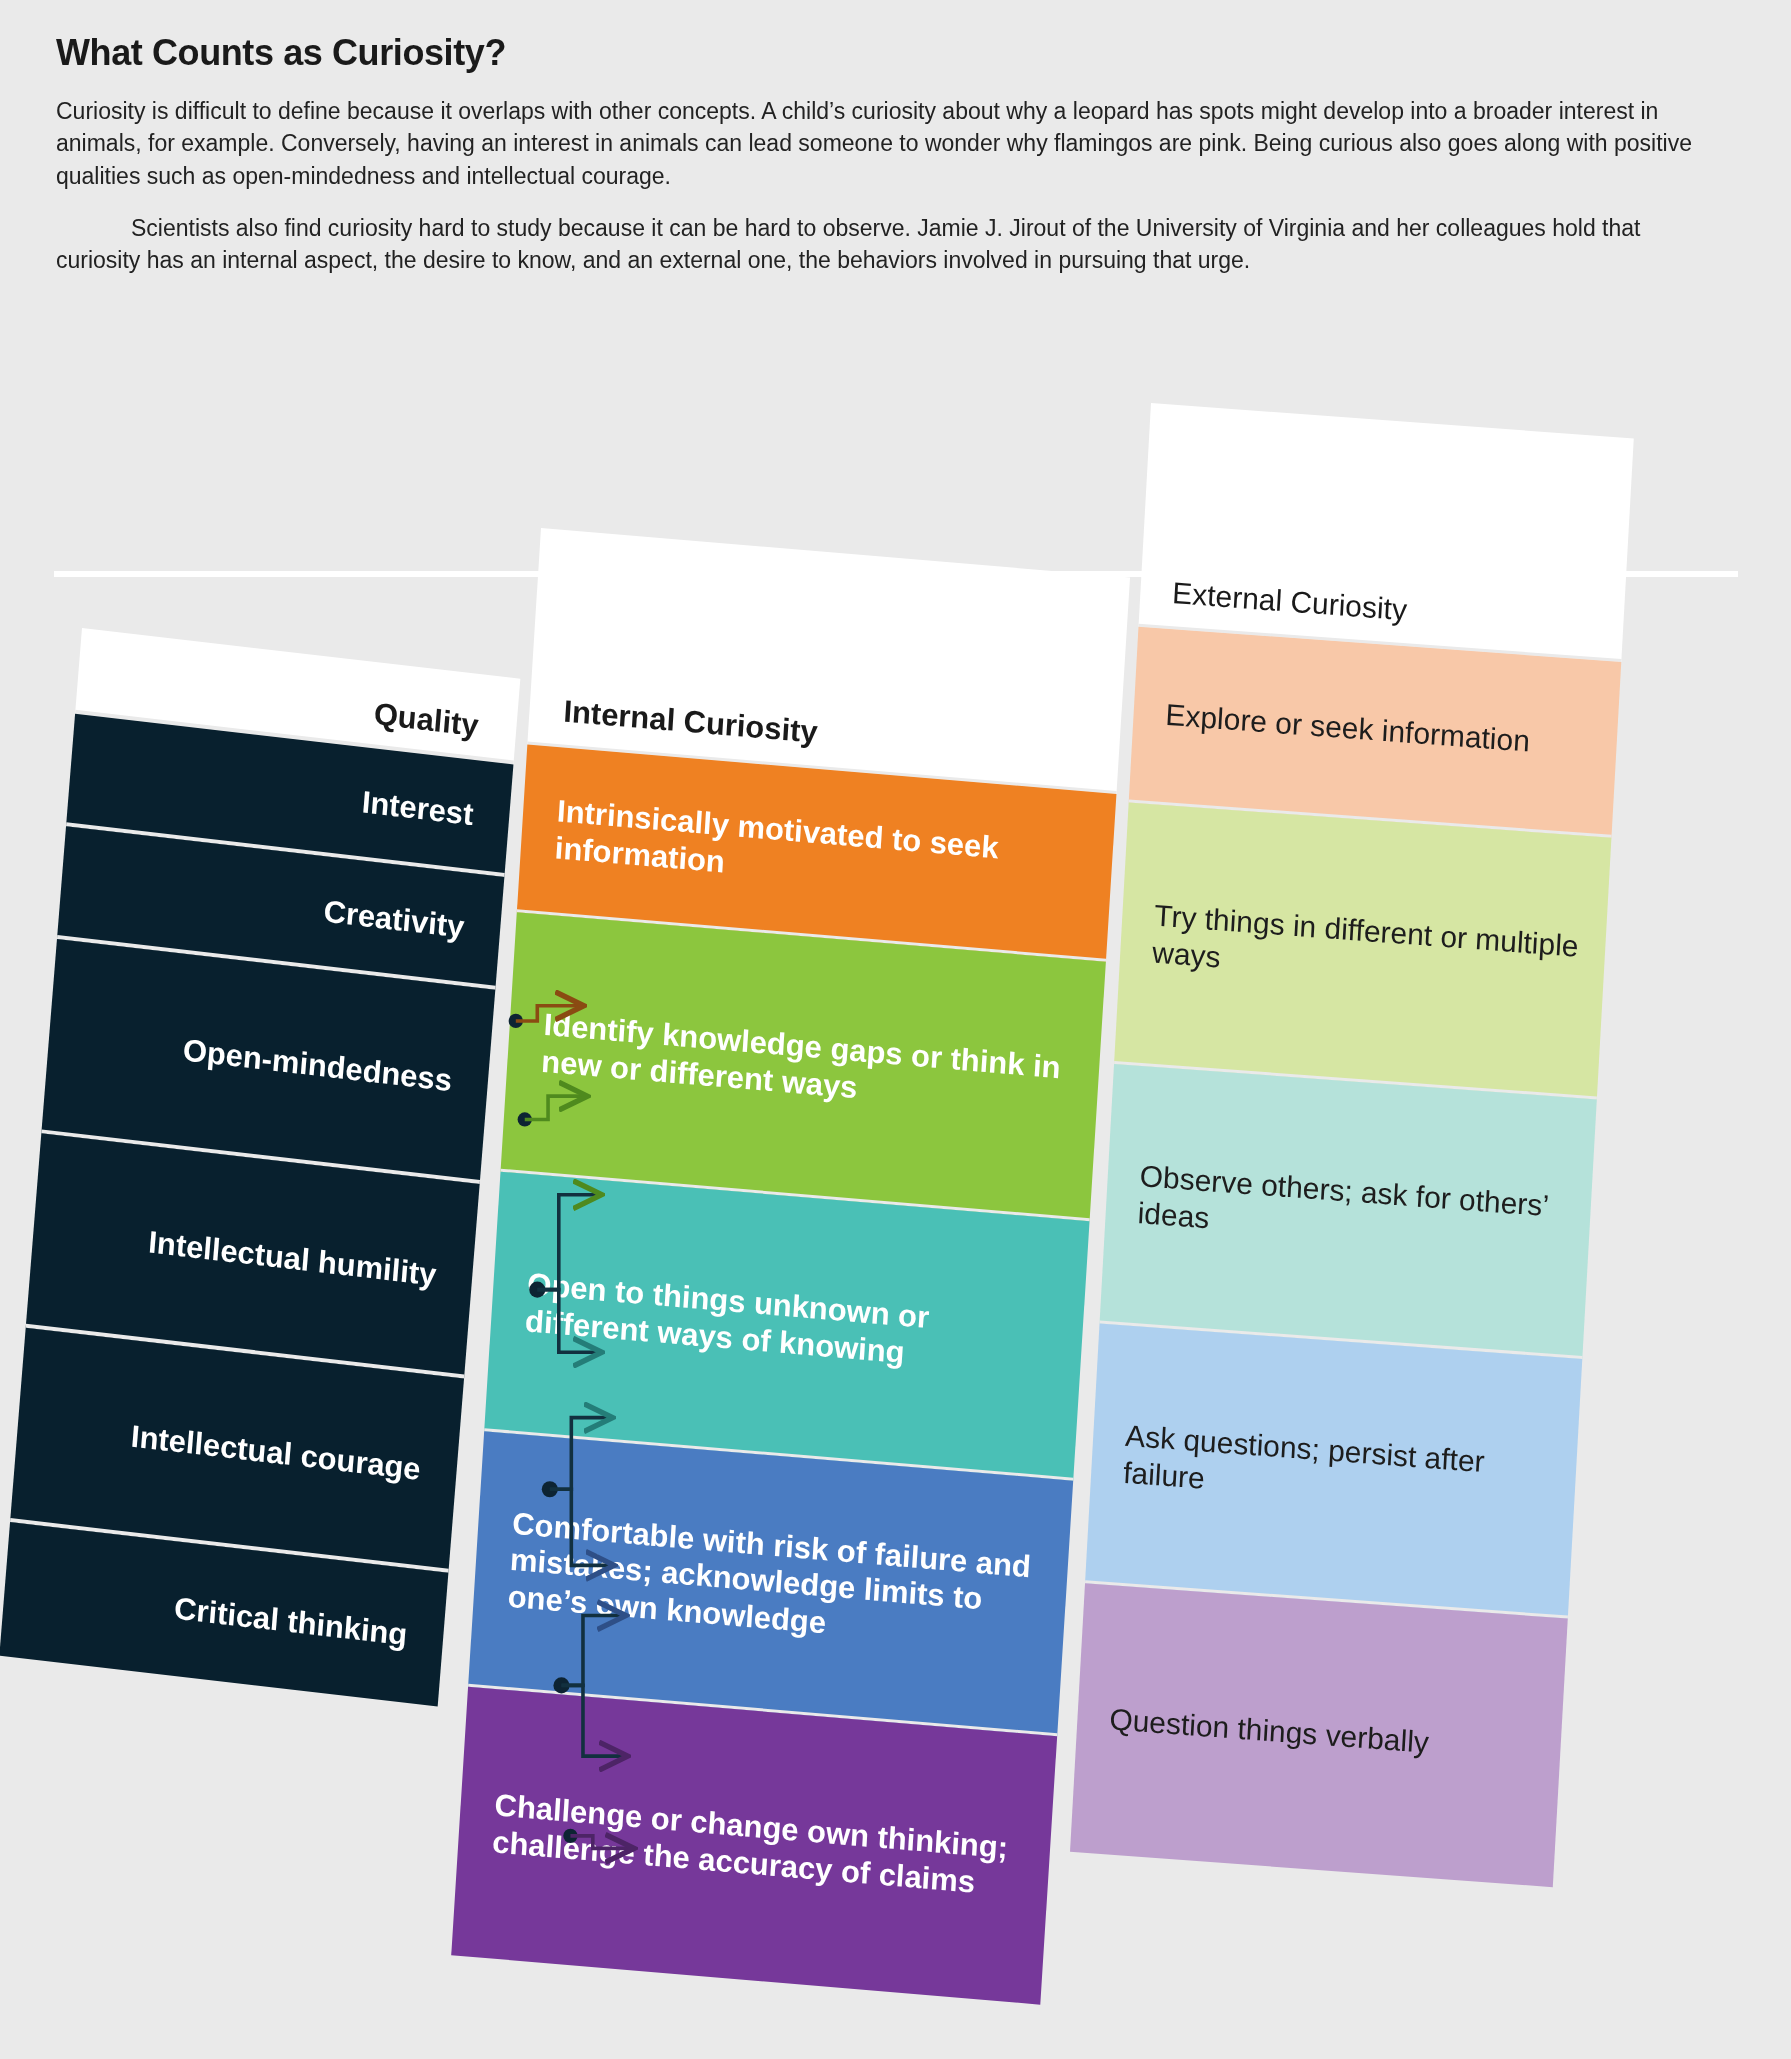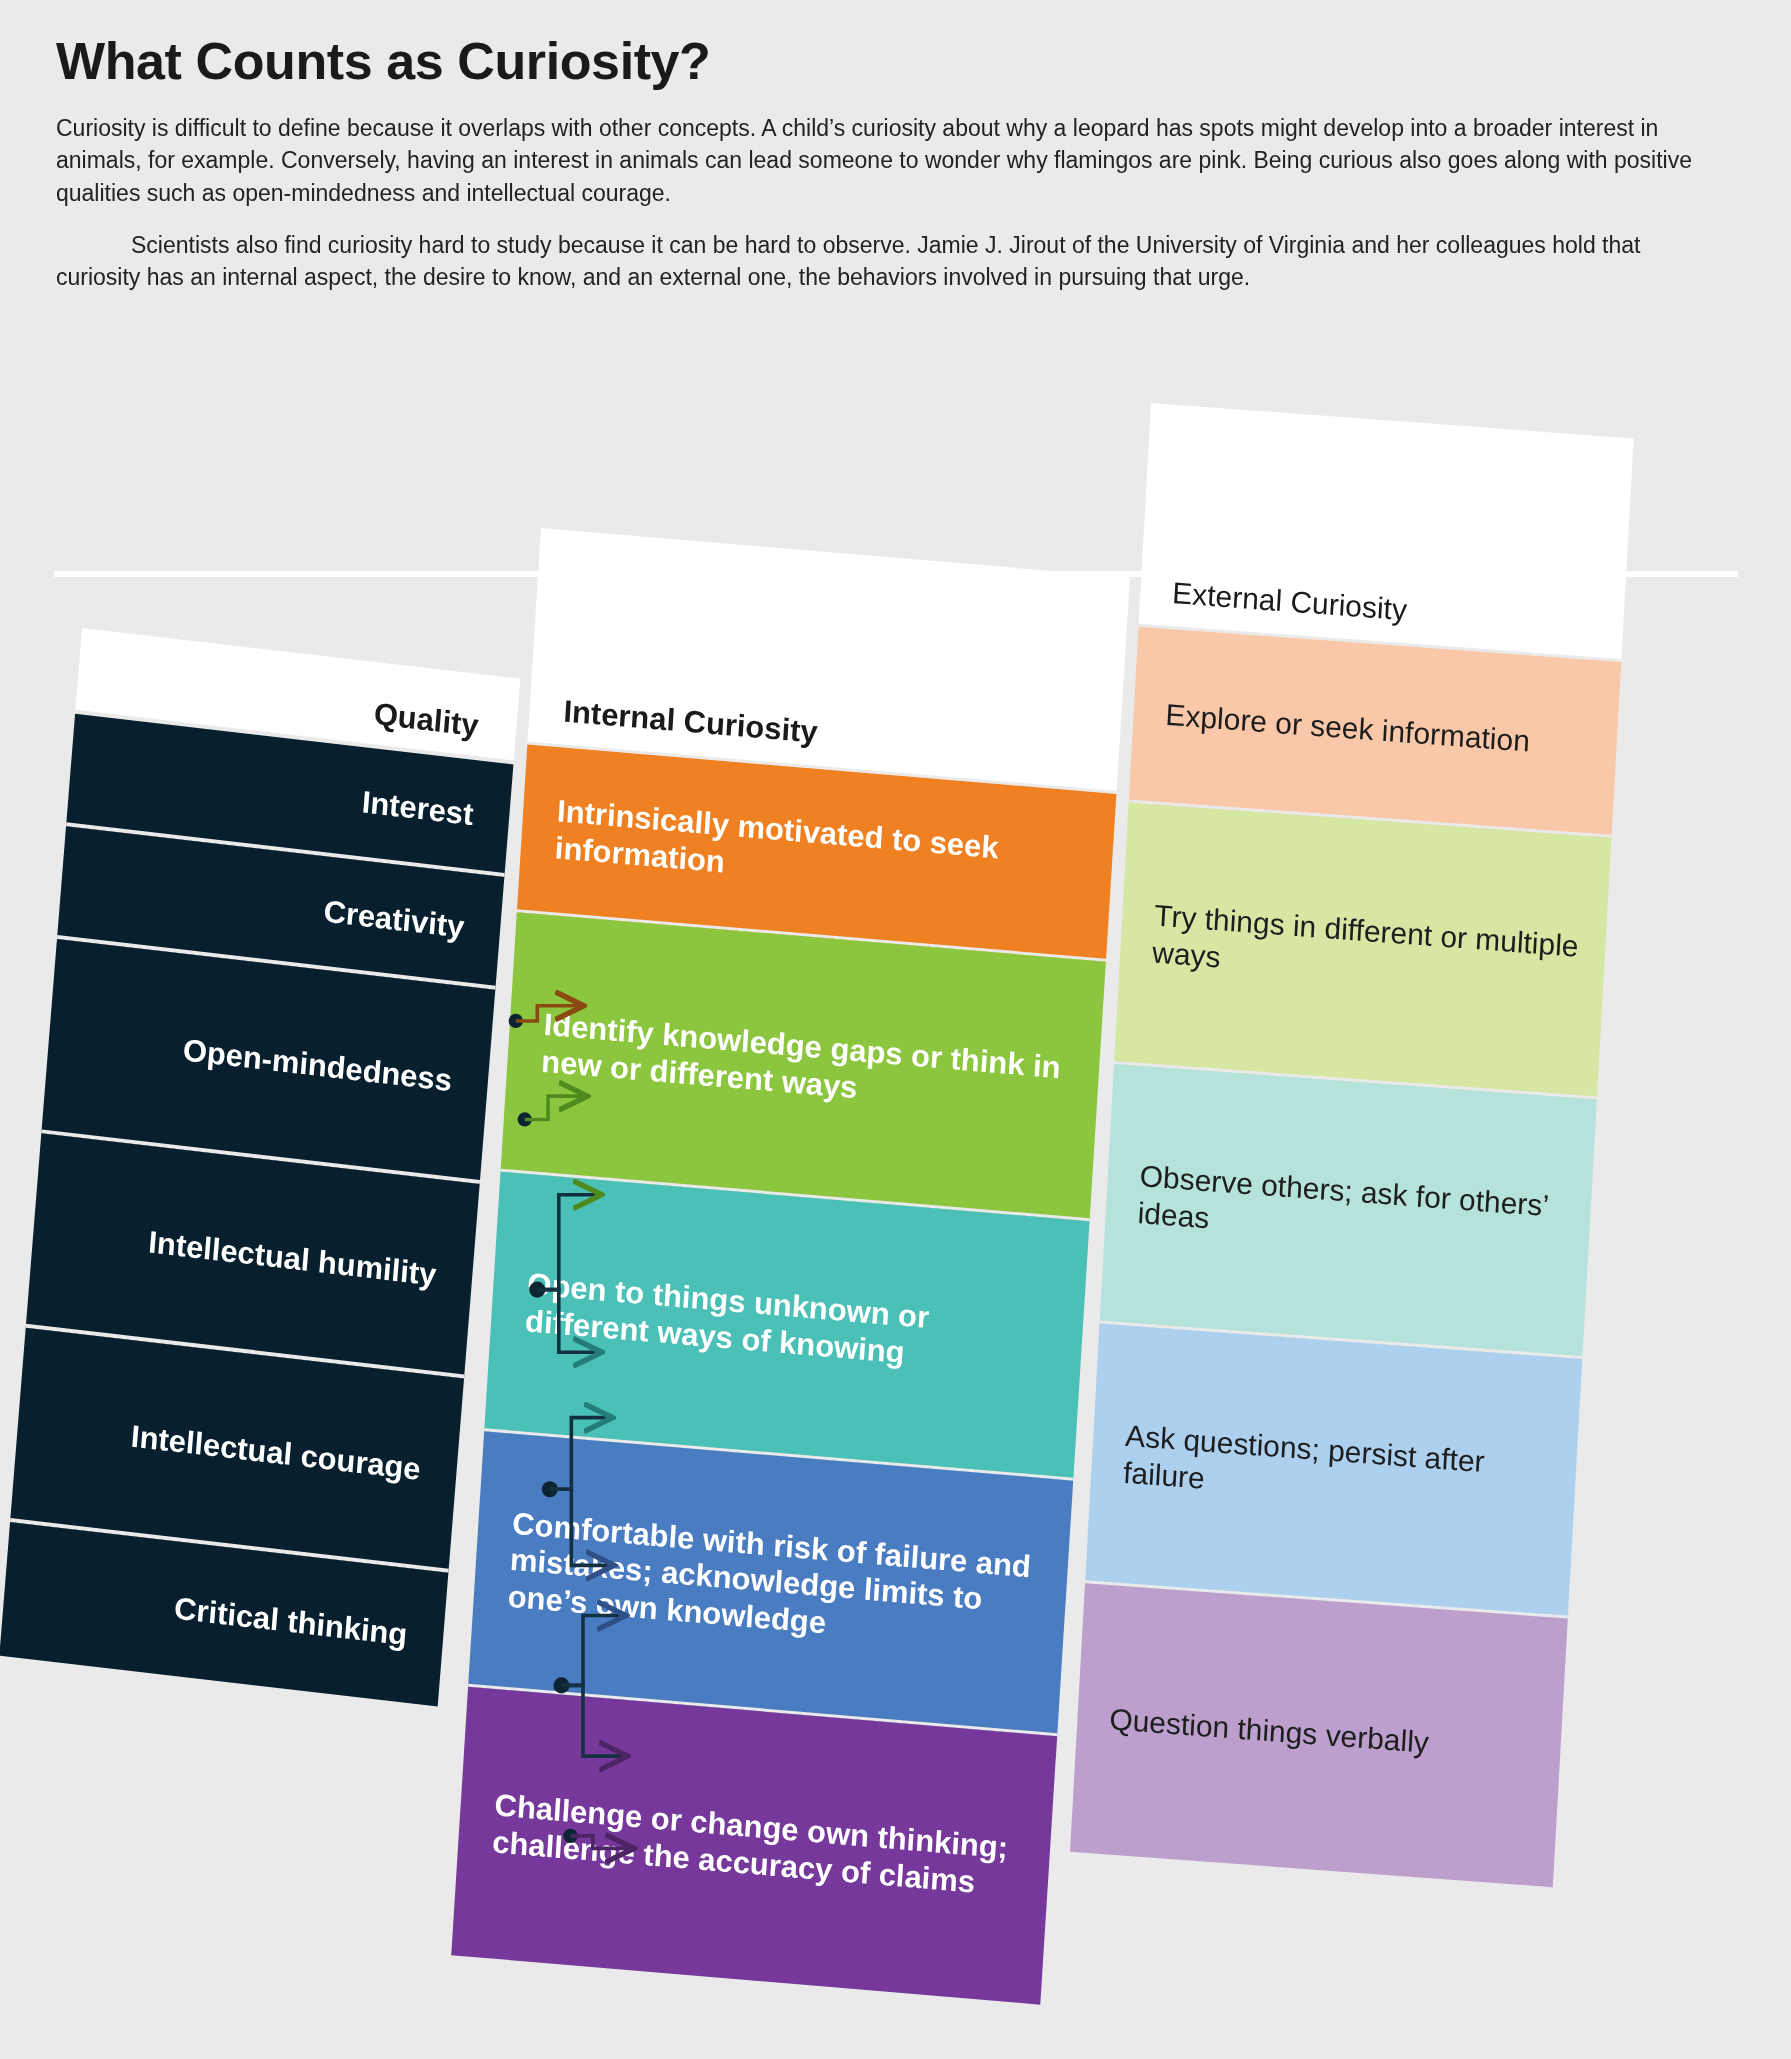--- a/index.html
+++ b/index.html
@@ -10,21 +10,21 @@
     overflow:hidden;
     position:relative;
   }
 
   
   .header{
     position:absolute;
     left:56px; top:34px; width:1684px;
   }
   .title{
-    font-size:52px;
+    font-size:36px;
     font-weight:bold;
     letter-spacing:-0.4px;
     color:#1a1a1a;
     margin:0 0 23px 0;
     line-height:1.05;
   }
   .para{
     font-size:23px;
     line-height:1.42;
     color:#222;

